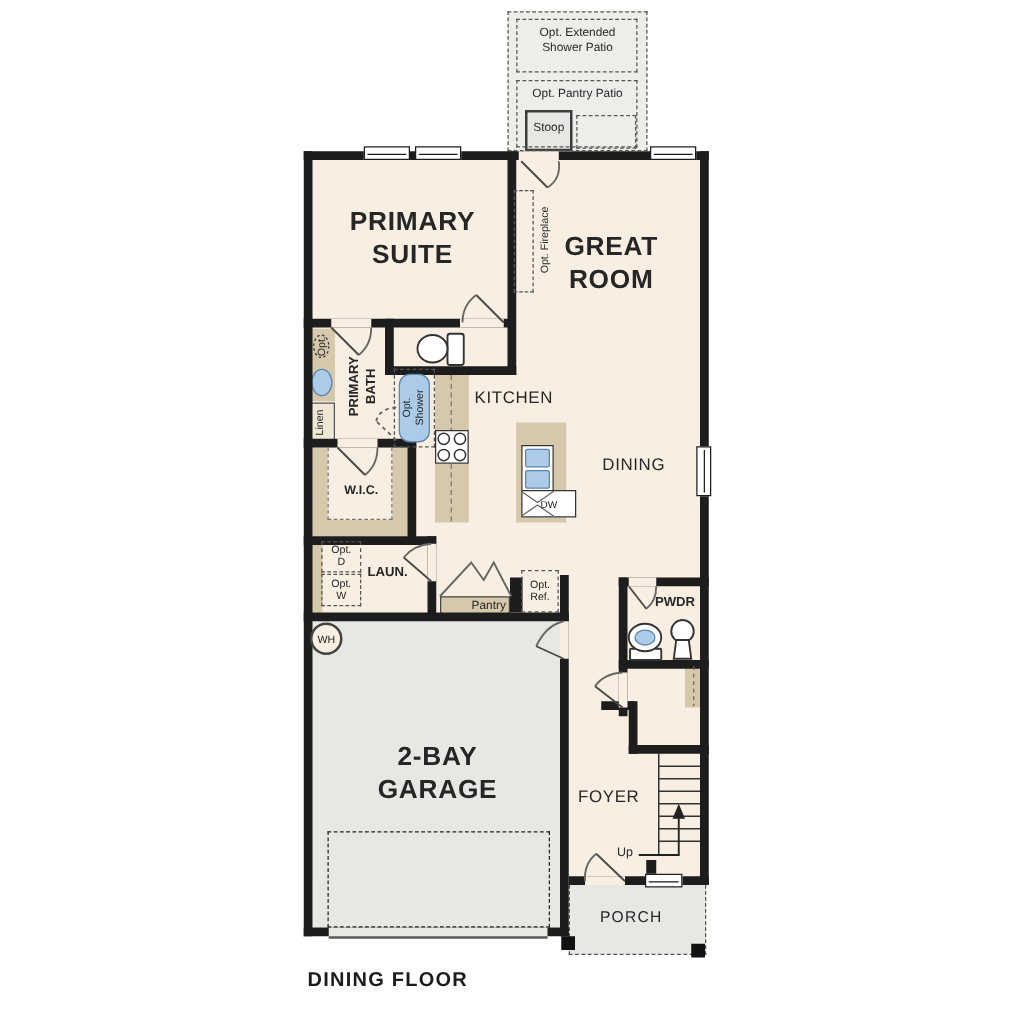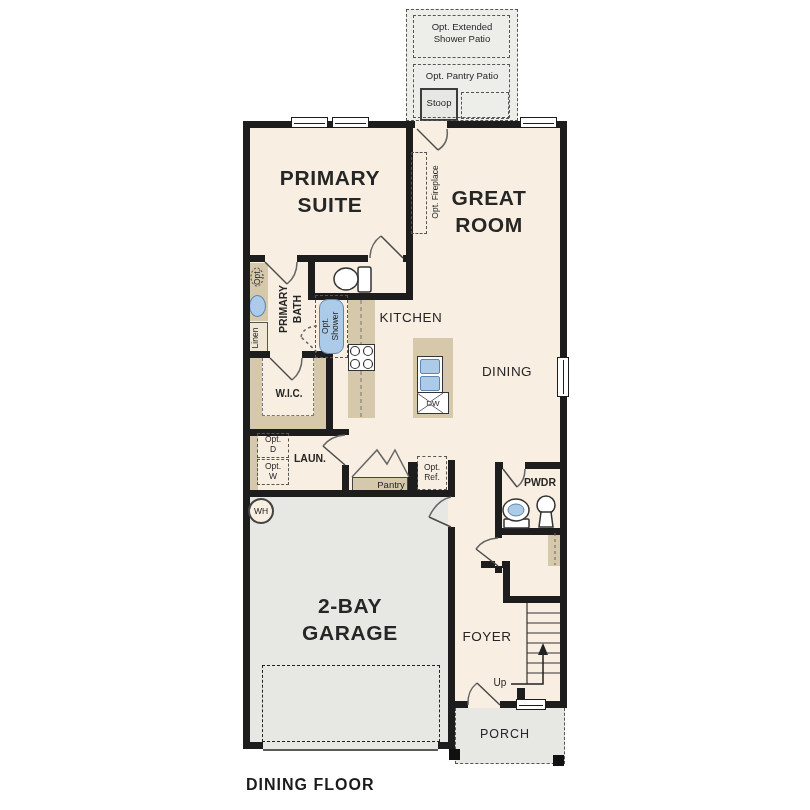--- a/index.html
+++ b/index.html
@@ -21,21 +21,21 @@
   .lbl.v{transform:translate(-50%,-50%) rotate(-90deg);}
   .big{font-weight:bold;font-size:21px;letter-spacing:.6px;}
   .med{font-weight:normal;font-size:13.5px;letter-spacing:.5px;}
   .sm{font-size:9.5px;}
   .tiny{font-size:8.5px;line-height:1.15;}
   .semi{font-weight:bold;font-size:10.5px;}
   svg.lines{position:absolute;left:0;top:0;z-index:6;pointer-events:none;}
   .wh{position:absolute;left:248px;top:498px;width:26px;height:26px;border:2px solid #444;
       border-radius:50%;background:var(--room-fill,#f8efe2);display:flex;align-items:center;
       justify-content:center;font-size:8.5px;z-index:5;box-sizing:border-box;}
-  .dwbox{position:absolute;left:417px;top:392px;width:32px;height:22px;background:#fff;
+  .dwbox{position:absolute;left:417px;top:392px;width:44px;height:22px;background:#fff;
       border:1.5px solid #333;display:flex;align-items:center;justify-content:center;
       font-size:8px;z-index:3;box-sizing:border-box;}
   .range{position:absolute;left:348px;top:344px;width:27px;height:27px;background:#fff;
       border:1.5px solid #333;z-index:3;box-sizing:border-box;}
   .porch-area{position:absolute;left:455px;top:708px;width:110px;height:56px;
       background:var(--garage-fill,#e7e7e4);border-left:1.5px dashed #555;
       border-right:1.5px dashed #555;border-bottom:1.5px dashed #555;z-index:2;box-sizing:border-box;}
   .post{position:absolute;background:#111;width:11px;height:11px;z-index:5;}
   .title{position:absolute;left:246px;top:776px;font-weight:bold;font-size:16px;
       letter-spacing:1px;color:#1b1b1b;z-index:7;}

